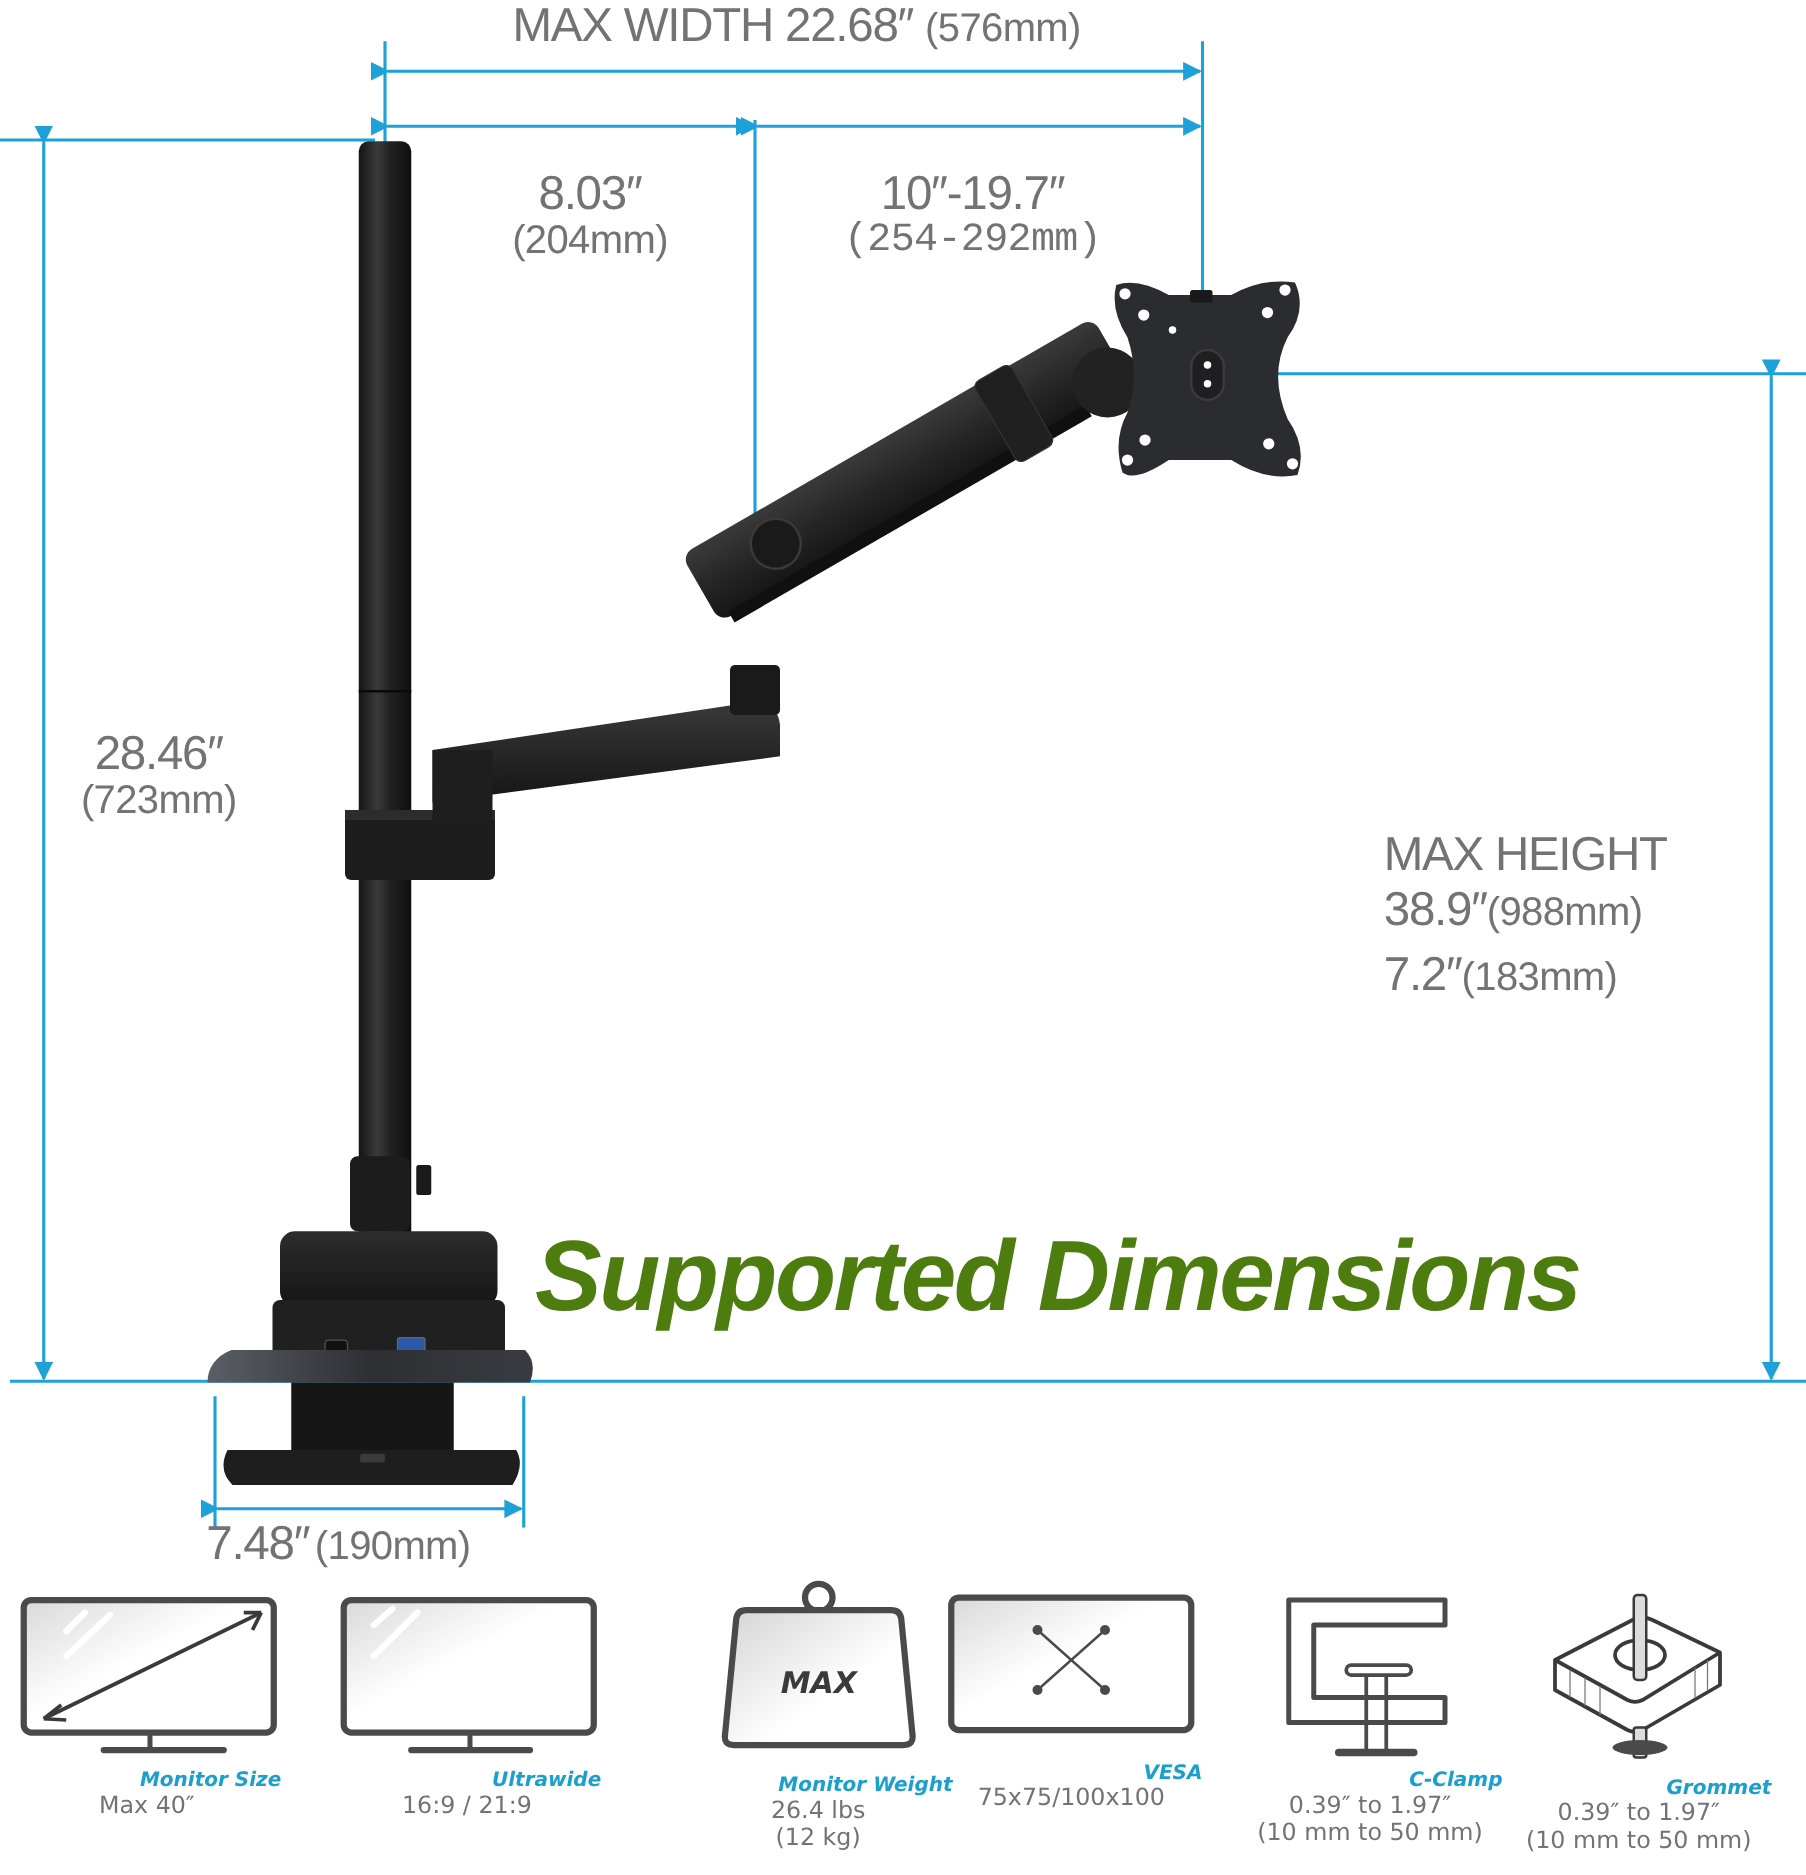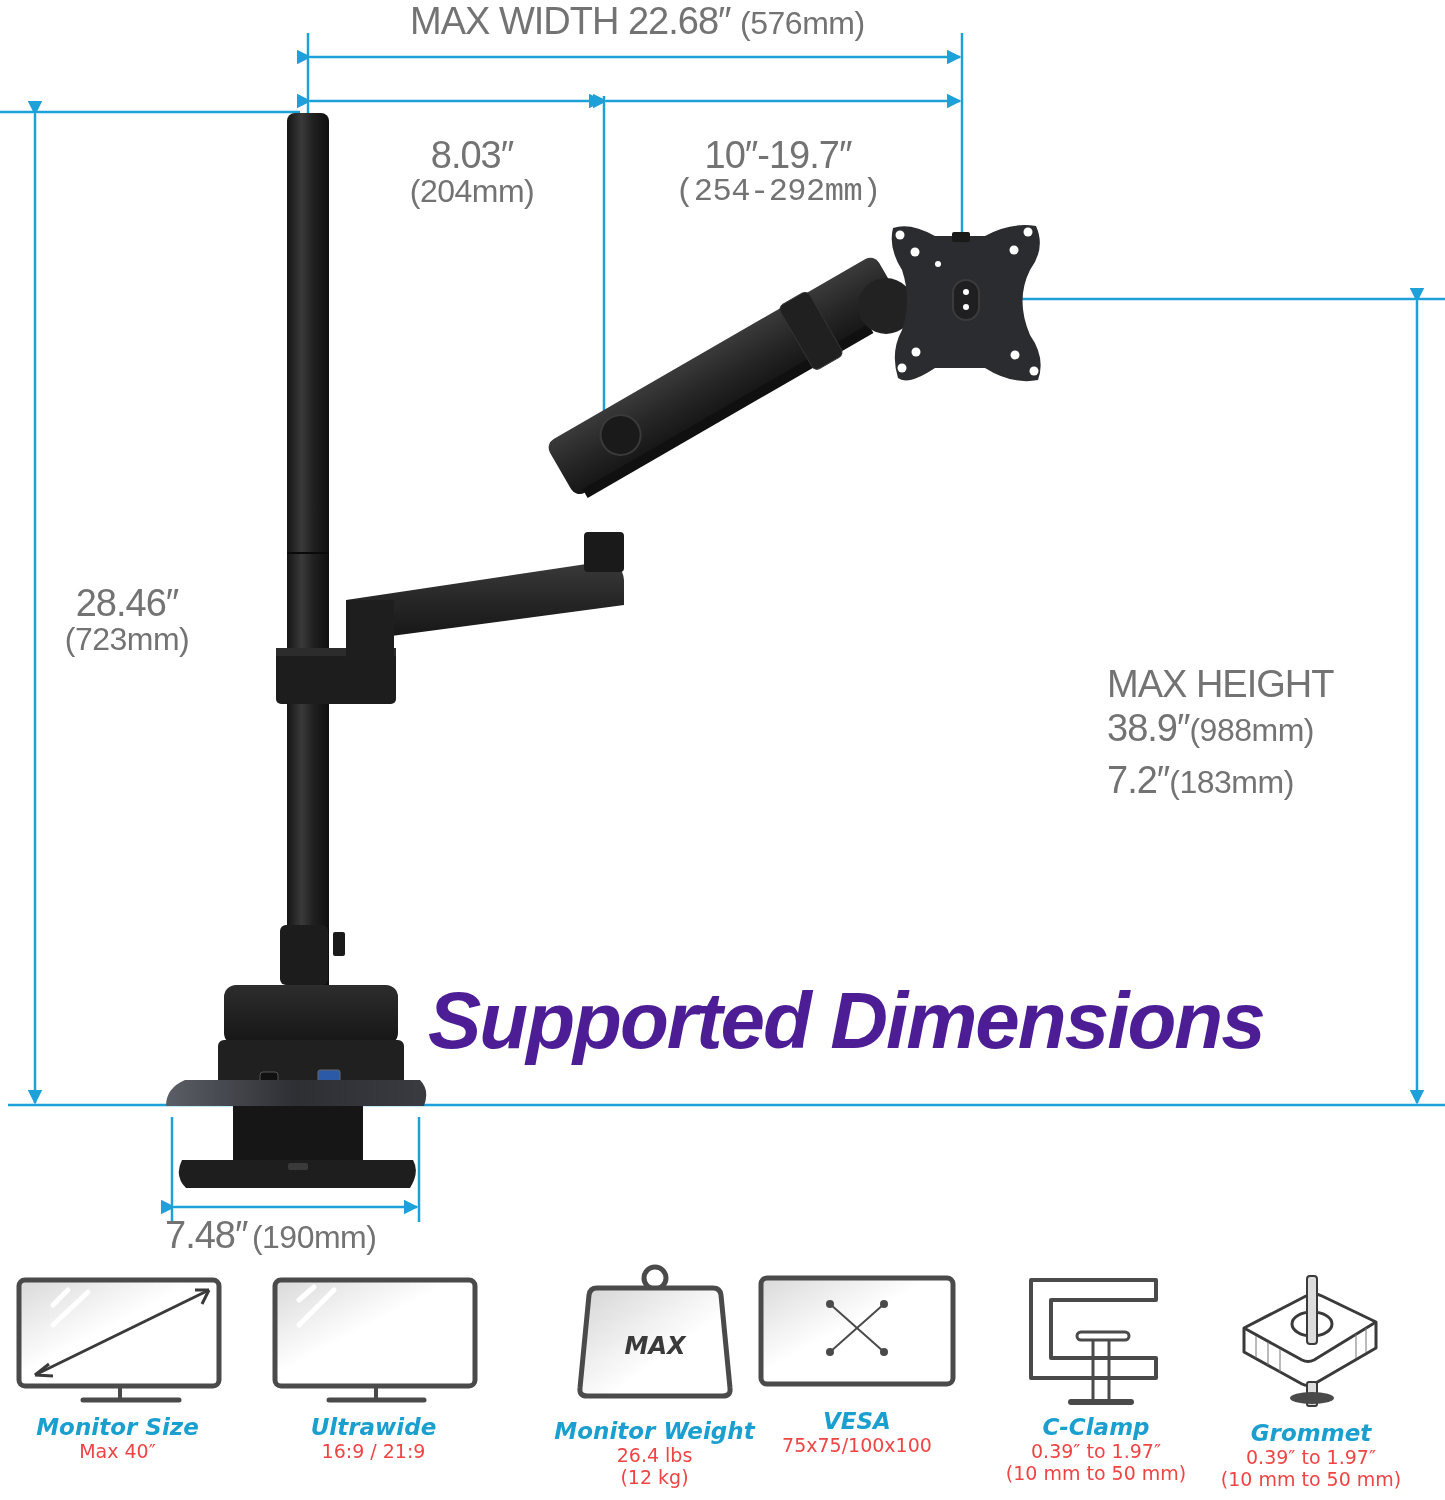--- a/index.html
+++ b/index.html
@@ -4,24 +4,24 @@
 <style>
   html, body { margin: 0; padding: 0; background: #ffffff; }
   body { width: 1445px; height: 1500px; position: relative; overflow: hidden;
          font-family: "Liberation Sans", sans-serif; color: #2b2b2b; }
   svg.canvas { position: absolute; left: 0; top: 0; }
   .dim-text { position: absolute; font-family: "Liberation Sans", sans-serif; color: #737373; white-space: nowrap; }
   .big { font-size: 38px; letter-spacing: -1px; }
   .sub { font-size: 32px; letter-spacing: -0.5px; }
   .center { text-align: center; transform: translateX(-50%); }
   .headline { position: absolute; left: 428px; top: 975px; font-size: 80px; font-weight: bold; font-style: italic;
-              color: #4c1d95; letter-spacing: -2px; white-space: nowrap; }
+              color: #4d7c0f; letter-spacing: -2px; white-space: nowrap; }
   .spec { position: absolute; top: 1270px; text-align: center; }
-  .spec-title { font-family: "DejaVu Sans", sans-serif; font-weight: bold; font-style: italic; font-size: 23px; color: #1a9fcf; margin-top: 4px; }
-  .spec-val { font-family: "DejaVu Sans", sans-serif; font-size: 19px; color: #ef4444; line-height: 22px; }
+  .spec-title { font-family: "DejaVu Sans", sans-serif; font-weight: bold; font-style: italic; font-size: 16px; color: #1a9fcf; margin-top: 4px; text-align: right; }
+  .spec-val { font-family: "DejaVu Sans", sans-serif; font-size: 19px; color: #737373; line-height: 22px; }
   .spec-icon { display: block; margin: 0 auto; }
 </style>
 </head>
 <body>
 
 <svg class="canvas" width="1445" height="1270" viewBox="0 0 1445 1270">
   <defs>
     <linearGradient id="poleGrad" x1="0" x2="1" y1="0" y2="0">
       <stop offset="0" stop-color="#141414"></stop>
       <stop offset="0.35" stop-color="#3a3a3a"></stop>

